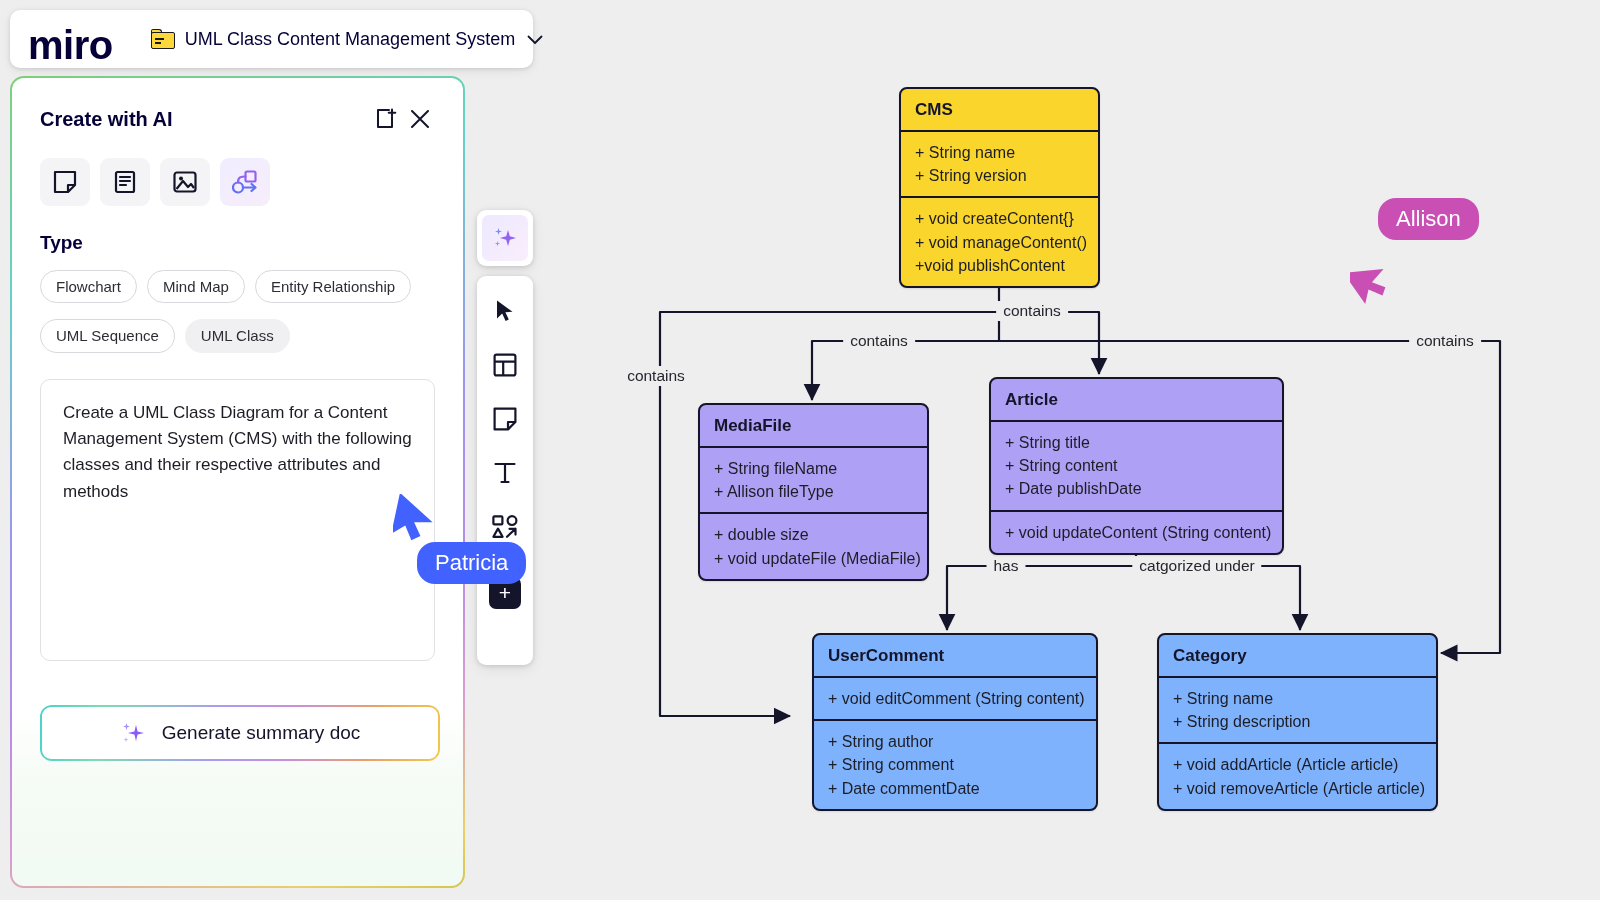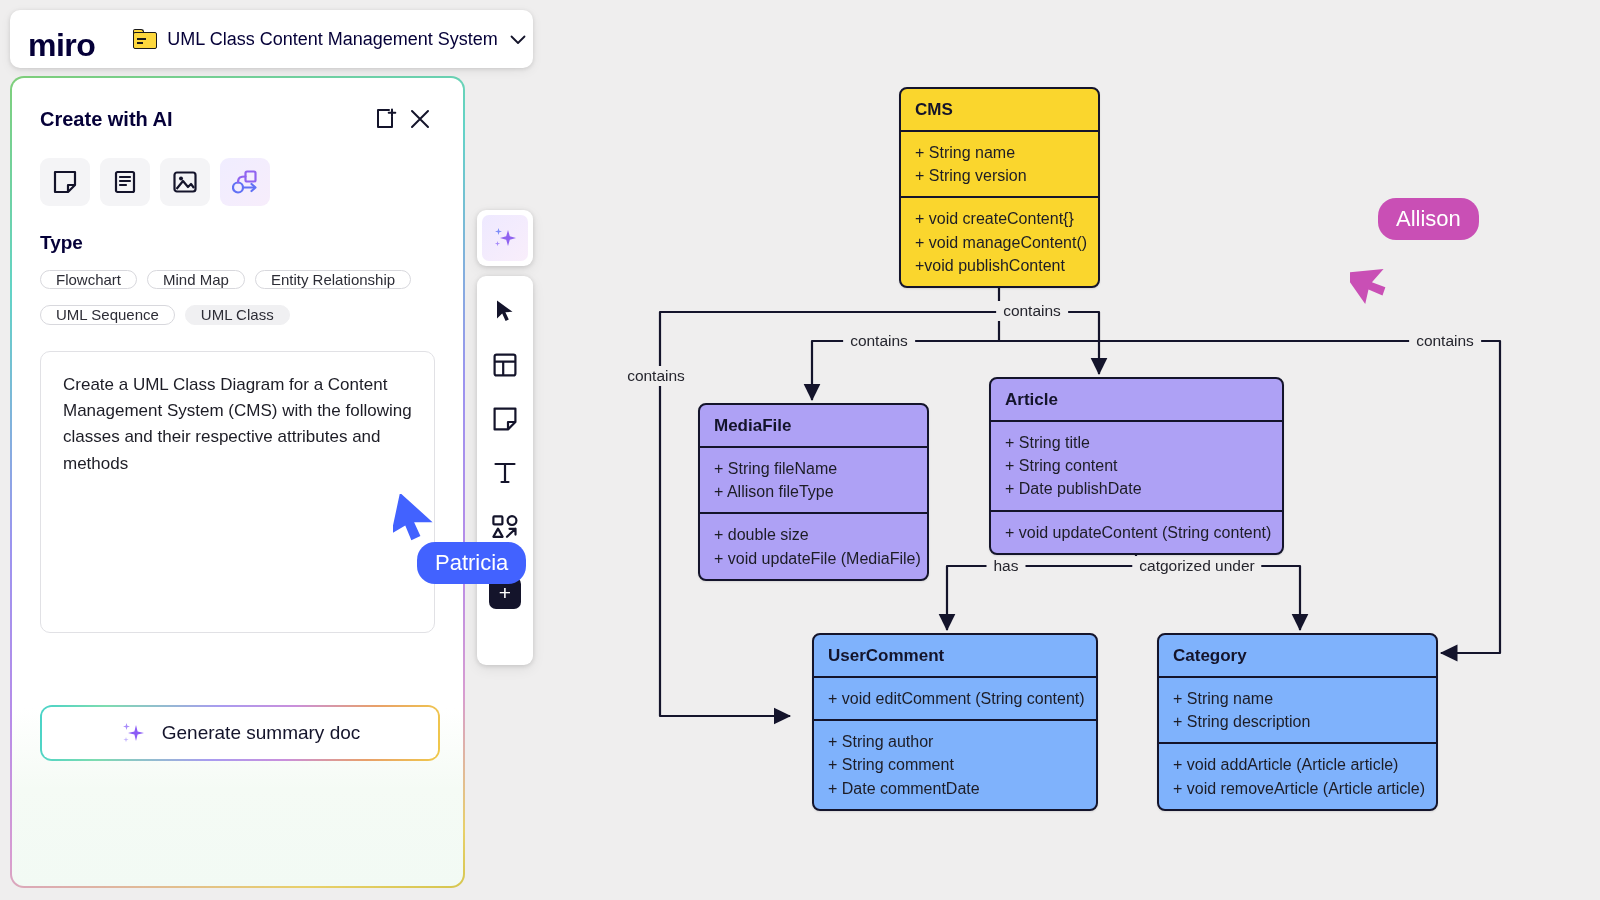--- a/index.html
+++ b/index.html
@@ -16,21 +16,21 @@
     width: 523px; height: 58px;
     background: #ffffff;
     border-radius: 10px;
     box-shadow: 0 1px 4px rgba(0,0,0,.12), 0 3px 12px rgba(0,0,0,.06);
     display: flex; align-items: center;
     padding: 0 18px;
     z-index: 40;
   }
   .miro-logo {
     font-family: "Liberation Sans", sans-serif;
-    font-size: 32px; font-weight: 700; letter-spacing: -0.5px;
+    font-size: 40px; font-weight: 700; letter-spacing: -0.5px;
     color: #050038; line-height: 1; margin-top: 12px;
   }
   .topbar-div { width: 1px; height: 28px; background: #e3e3e6; margin: 0 18px 0 20px; }
   .folder-icon { width: 24px; height: 20px; position: relative; margin-right: 10px; flex: none; }
   .folder-icon .fb { position: absolute; inset: 3px 0 0 0; background: #fdd83d; border: 1.6px solid #1a1a1a; border-radius: 2px; }
   .folder-icon .ft { position: absolute; left: 0; top: 0; width: 11px; height: 6px; background: #fdd83d; border: 1.6px solid #1a1a1a; border-bottom: none; border-radius: 2px 3px 0 0; }
   .folder-icon .fl { position: absolute; left: 4px; top: 9px; width: 9px; height: 1.6px; background: #1a1a1a; }
   .folder-icon .fl2 { position: absolute; left: 4px; top: 13px; width: 6px; height: 1.6px; background: #1a1a1a; }
   #board-title { font-size: 18px; color: #050038; white-space: nowrap; }
   .chev { margin-left: 12px; color: #050038; font-size: 15px; display: inline-block; }
@@ -58,21 +58,21 @@
   .mode-btn {
     width: 50px; height: 48px; border-radius: 9px; background: #f4f4f6;
     display: flex; align-items: center; justify-content: center; cursor: pointer;
   }
   .mode-btn.active { background: linear-gradient(135deg,#f0edff,#f7edfb); }
 
   #type-label { font-size: 19px; font-weight: 700; color: #050038; padding: 26px 0 0 28px; }
   .chips { display: flex; flex-wrap: wrap; gap: 10px; padding: 16px 28px 0 28px; }
   .chip {
     border: 1px solid #d8d8dd; border-radius: 20px;
-    padding: 0 15px; font-size: 15px; color: #2d2d36; background: #fff; cursor: pointer;
+    padding: 7px 15px; font-size: 15px; color: #2d2d36; background: #fff; cursor: pointer;
     line-height: 1.15;
   }
   .chip.selected { background: #f0f0f2; border-color: #f0f0f2; }
 
   #prompt-box {
     margin: 26px 28px 0 28px; height: 282px;
     border: 1px solid #e1e1e5; border-radius: 10px;
     padding: 20px 22px; background: #fff;
     font-size: 17px; line-height: 1.55; color: #1d1d26;
     overflow: hidden; cursor: text;

